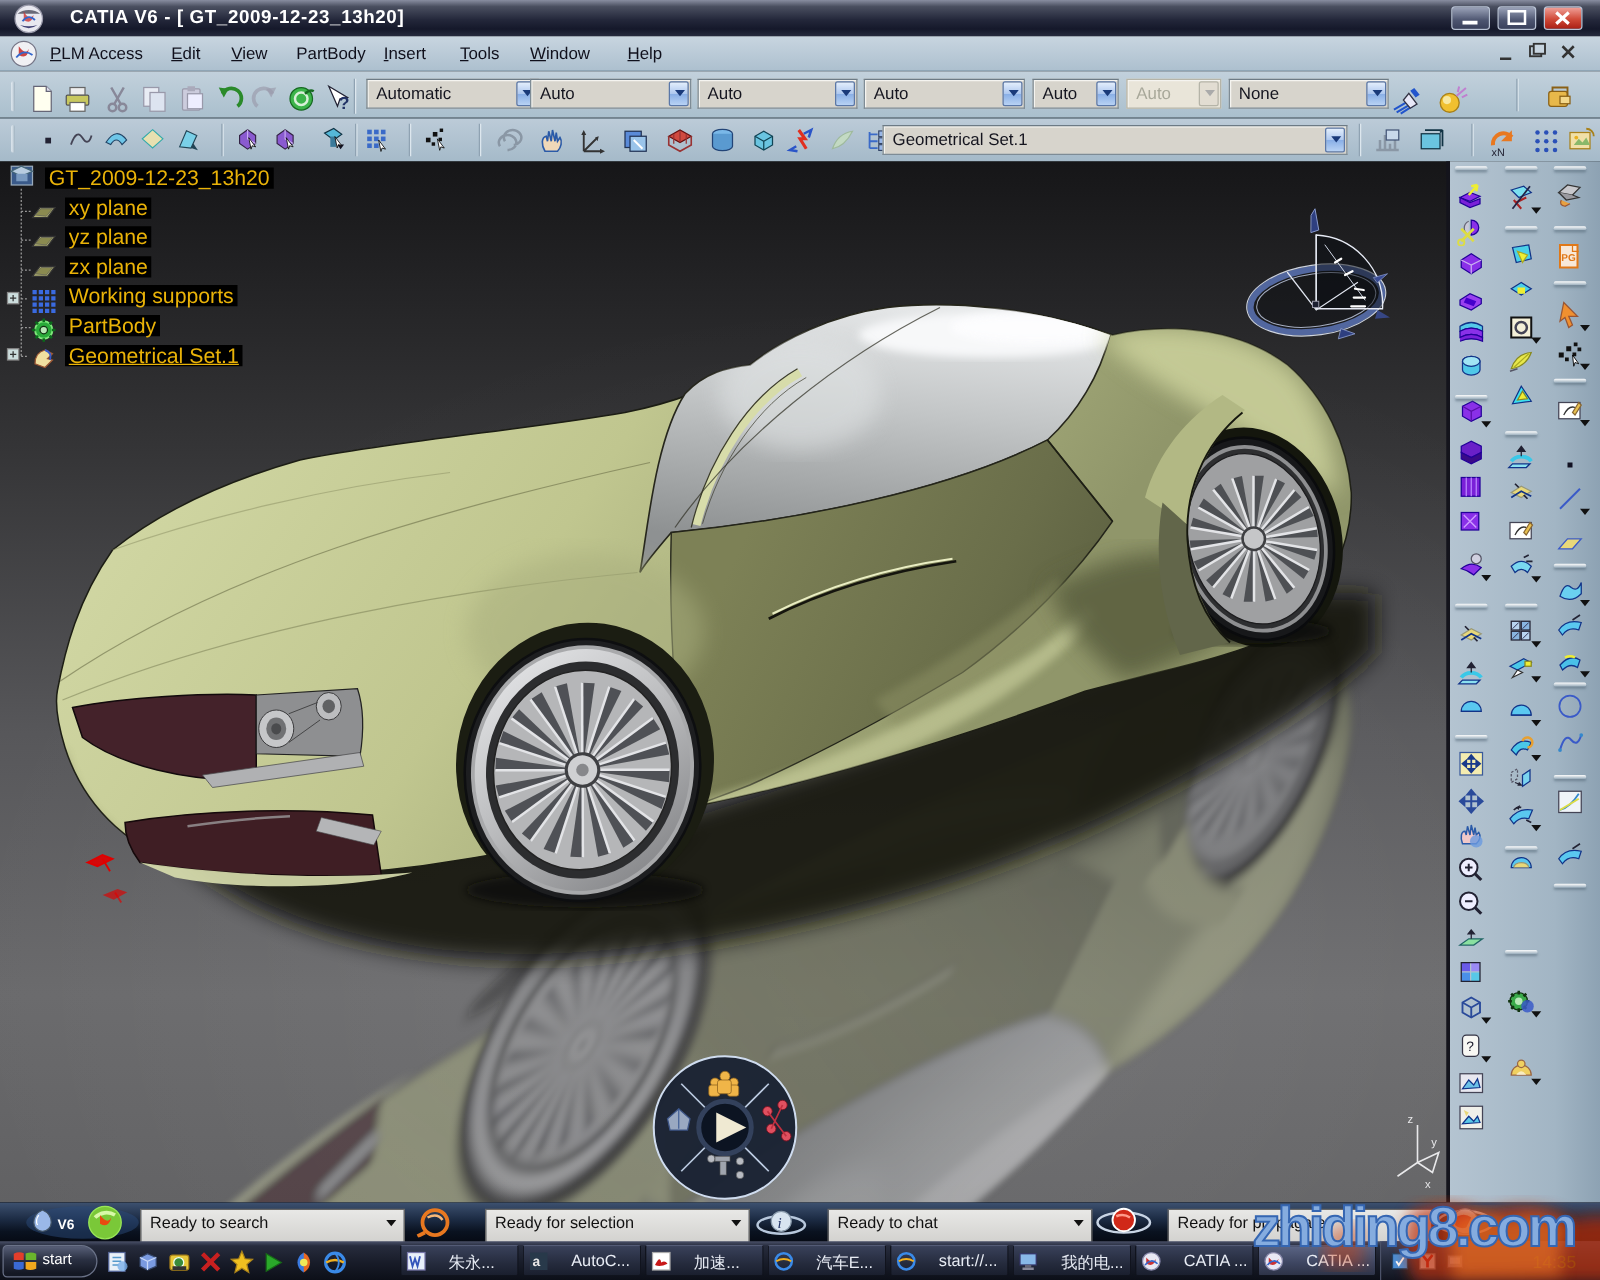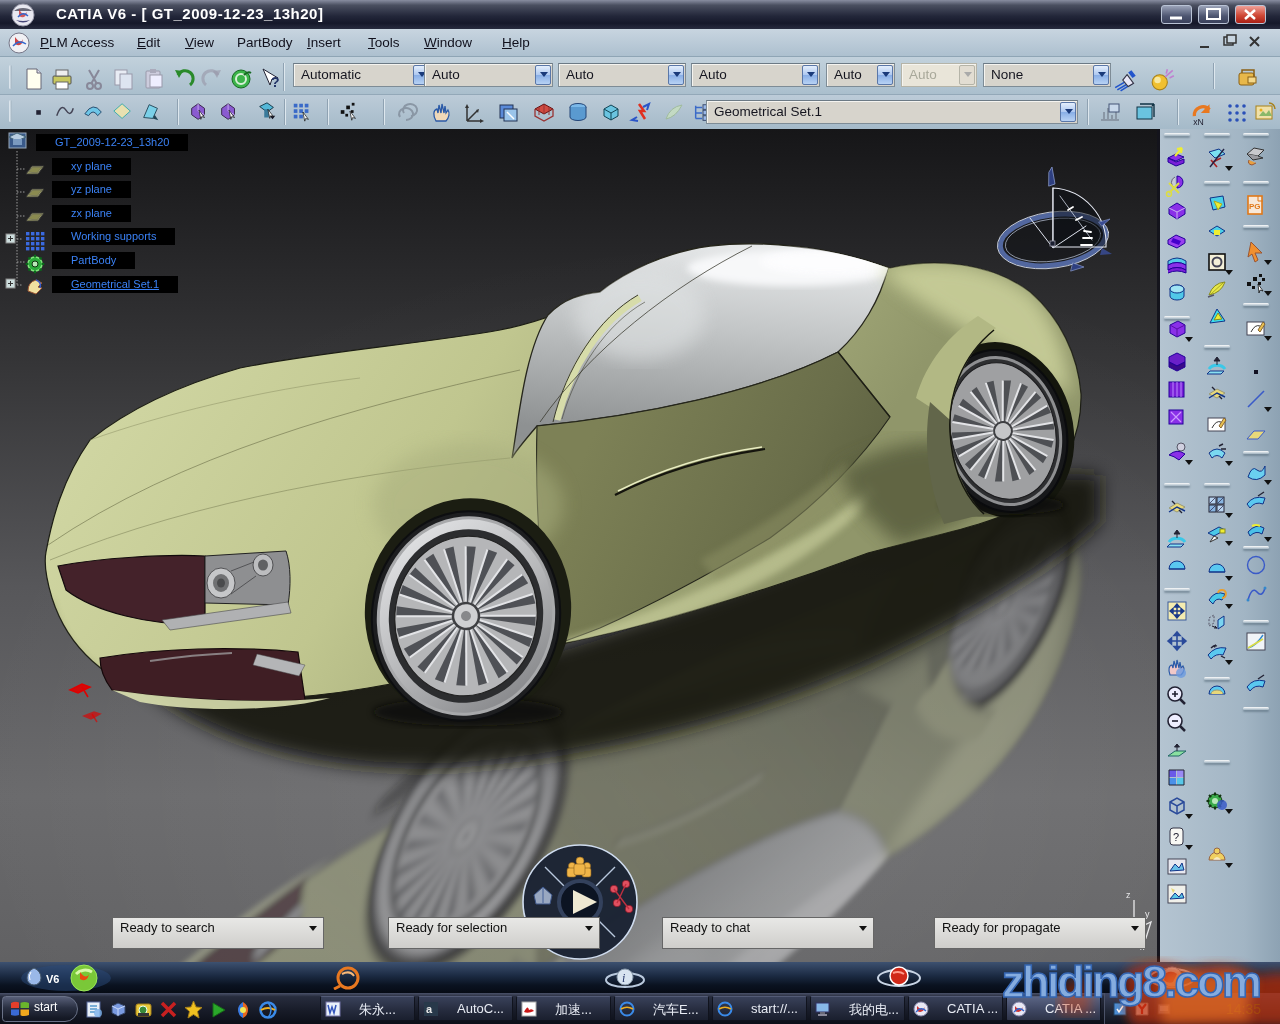--- a/index.html
+++ b/index.html
@@ -19,30 +19,30 @@
 .combo .cb{position:absolute;right:1px;top:1px;bottom:1px;width:16px;background:linear-gradient(#e3eefc,#aec8f0 50%,#88aee6 51%,#b8d2f4);border:1px solid #5a77a8;border-radius:2px}
 .combo .cb:after{content:"";position:absolute;left:4px;top:6px;border-left:4px solid transparent;border-right:4px solid transparent;border-top:5px solid #1a3a7a}
 .combo.dis{background:#e9e5d9;border-color:#b5b4a8}
 .combo.dis .ct{color:#a8a89a}
 .combo.dis .cb{background:#e2ddd2;border-color:#b5b4a8}
 .combo.dis .cb:after{border-top-color:#aaa}
 .sep{position:absolute;width:1px;background:#8fa2b2;box-shadow:1px 0 0 #dde7ee}
 .grip{position:absolute;width:3px;background:linear-gradient(90deg,#e8eff5,#9fb2c0);border-radius:2px}
 #rtb{position:absolute;left:1160px;top:129px;width:120px;height:833px;background:linear-gradient(90deg,#b4c4d1,#a2b5c4 70%,#8da2b3)}
 #statusbar{position:absolute;left:0;top:962px;width:1280px;height:31px;background:linear-gradient(#3d5170,#1b2a42 45%,#0a1220 75%,#060b15)}
-.scombo{position:absolute;top:917px;height:32px;background:linear-gradient(#e8e8e6,#cfcecb);border:1px solid #666;font-size:13px;color:#111}
+.scombo{position:absolute;top:967px;height:32px;background:linear-gradient(#e8e8e6,#cfcecb);border:1px solid #666;font-size:13px;color:#111}
 .scombo span{position:absolute;left:7px;top:2px}
 .scombo:after{content:"";position:absolute;right:6px;top:8px;border-left:4px solid transparent;border-right:4px solid transparent;border-top:5px solid #111}
 #taskbar{position:absolute;left:0;top:993px;width:1280px;height:31px;background:linear-gradient(#4a5169 0%,#272c3d 12%,#181c29 55%,#0c0f18 100%)}
 .tbtn{position:absolute;top:996px;height:25px;border-radius:2px;background:linear-gradient(#39415a,#252b3d 60%,#1a1f2e);border:1px solid #10131d;border-top-color:#535b76;color:#e8ecf4;font-size:13px}
 .tbtn .ti{position:absolute;left:4px;top:4px;width:16px;height:16px}
 .tbtn .tt{position:absolute;left:38px;top:4px;white-space:nowrap}
 #tray{position:absolute;left:1104px;top:993px;width:176px;height:31px;background:linear-gradient(#3e4560 0%,#232939 55%,#11141f 100%);border-left:1px solid #4b5268}
 #wmark{position:absolute;left:1000px;top:954px;width:305px;height:70px;z-index:60}
-.treelbl{position:absolute;color:#3b82f6;font-size:11px;background:#000;padding:1px 19px;white-space:nowrap;line-height:15px}
+.treelbl{position:absolute;color:#eab308;font-size:17px;background:#000;padding:1px 3px;white-space:nowrap;line-height:15px}
 </style></head>
 <body>
 <svg class="abs" style="left:0;top:129px" width="1160" height="833" viewBox="0 129 1160 833" xmlns="http://www.w3.org/2000/svg">
     <defs>
 <linearGradient id="bg" x1="0" y1="129" x2="0" y2="962" gradientUnits="userSpaceOnUse">
  <stop offset="0" stop-color="#161618"></stop>
         <stop offset="0.28" stop-color="#353537"></stop>
  <stop offset="0.55" stop-color="#57575a"></stop>
         <stop offset="0.8" stop-color="#6a6a6c"></stop>
  <stop offset="1" stop-color="#616163"></stop>

